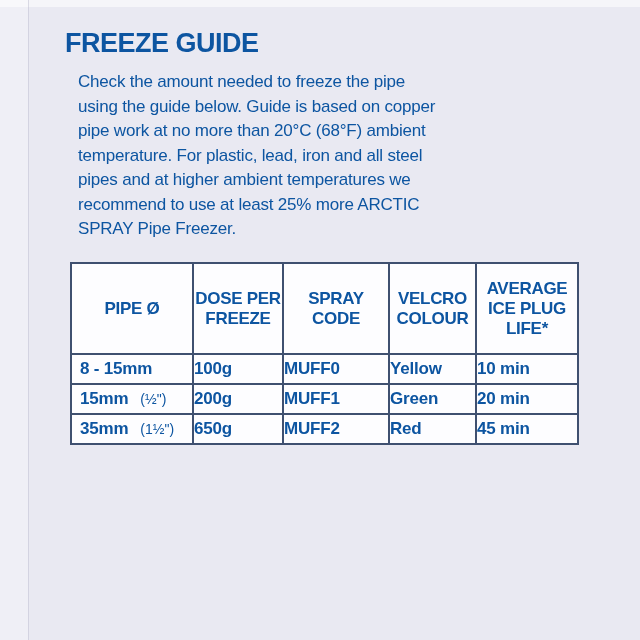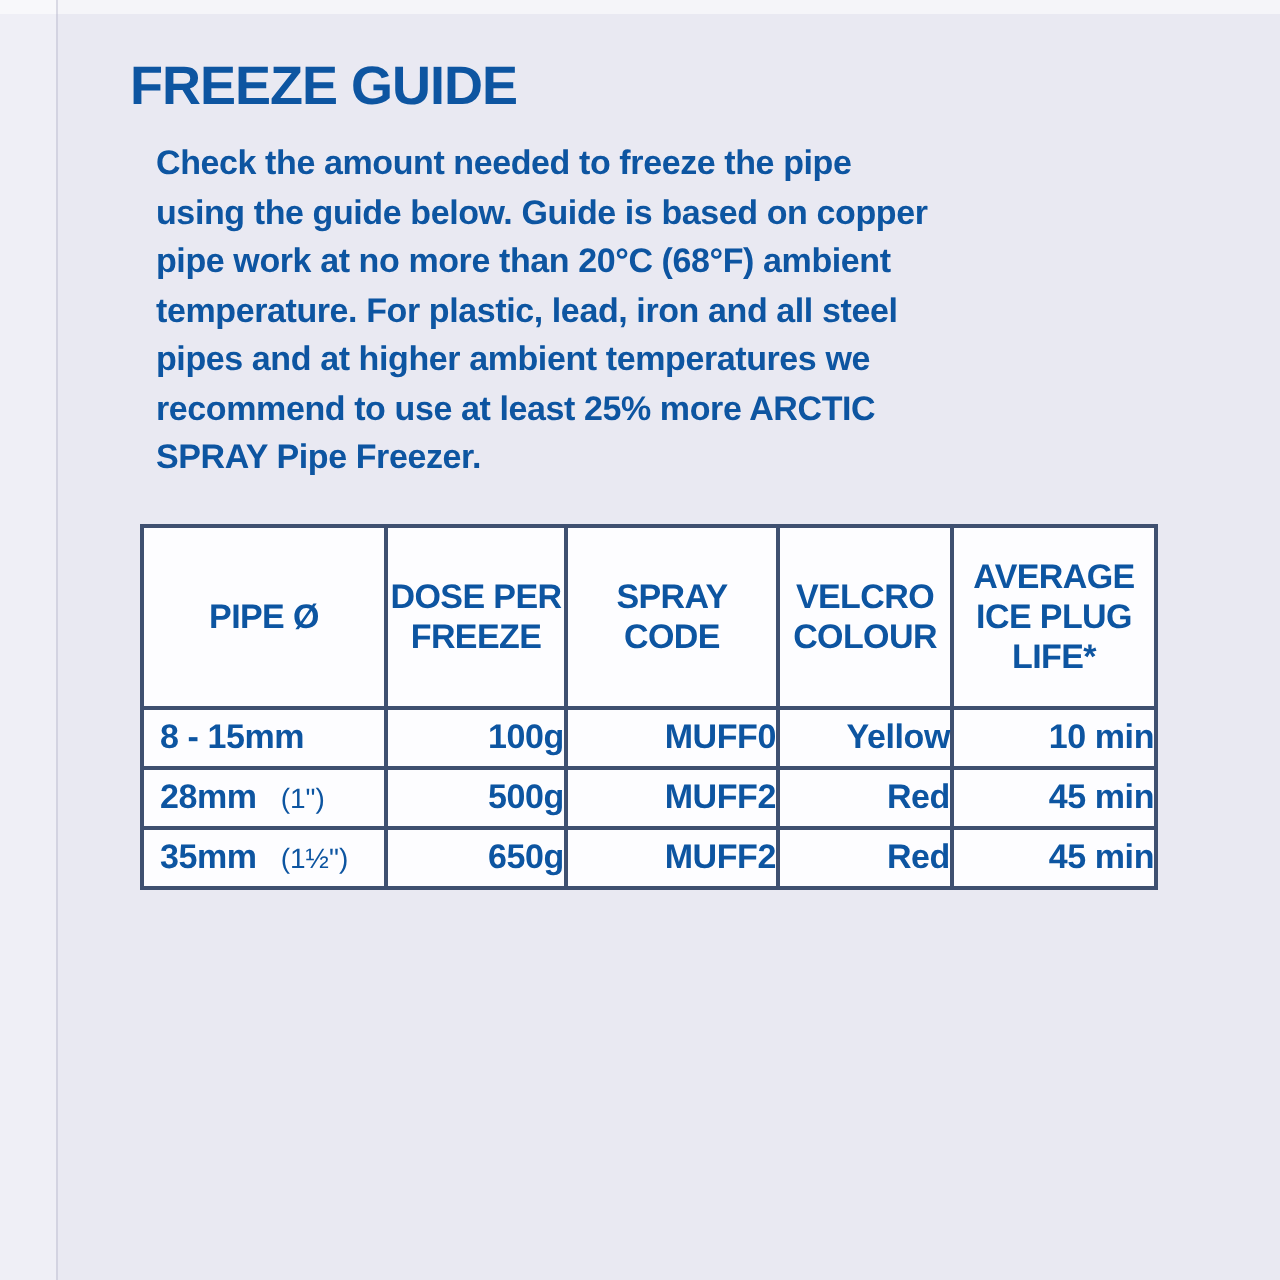--- a/index.html
+++ b/index.html
@@ -39,21 +39,21 @@
     letter-spacing: -0.5px;
     color: #0d55a1;
   }
   .intro {
     position: absolute;
     top: 70px;
     left: 78px;
     width: 500px;
     margin: 0;
     font-size: 17px;
-    font-weight: bold;
+    font-weight: normal;
     line-height: 24.5px;
     letter-spacing: -0.2px;
     white-space: pre-line;
     color: #0d55a1;
   }
   table.freeze {
     position: absolute;
     top: 262px;
     left: 70px;
     width: 507px;
@@ -73,21 +73,21 @@
     font-size: 17px;
     line-height: 20px;
     text-align: center;
     vertical-align: middle;
     white-space: pre-line;
     letter-spacing: -0.3px;
   }
   table.freeze td {
     height: 28px;
     font-size: 17px;
-    text-align: right;
+    text-align: left;
     vertical-align: middle;
     letter-spacing: -0.2px;
   }
   td.pipe-cell {
     text-align: left;
   }
   .pipe-wrap {
     display: flex;
     align-items: center;
     gap: 12px;
@@ -152,28 +152,28 @@
             </span>
         </td>
         <td>100g</td>
         <td>MUFF0</td>
         <td>Yellow</td>
         <td>10 min</td>
       </tr>
       <tr>
         <td class="pipe-cell">
           <span class="pipe-wrap">
-              <span>28mm</span>
-              <span class="pipe-size">(1")</span>
+              <span>15mm</span>
+              <span class="pipe-size">(½")</span>
             </span>
         </td>
-        <td>500g</td>
-        <td>MUFF2</td>
-        <td>Red</td>
-        <td>45 min</td>
+        <td>200g</td>
+        <td>MUFF1</td>
+        <td>Green</td>
+        <td>20 min</td>
       </tr>
       <tr>
         <td class="pipe-cell">
           <span class="pipe-wrap">
               <span>35mm</span>
               <span class="pipe-size">(1½")</span>
             </span>
         </td>
         <td>650g</td>
         <td>MUFF2</td>

